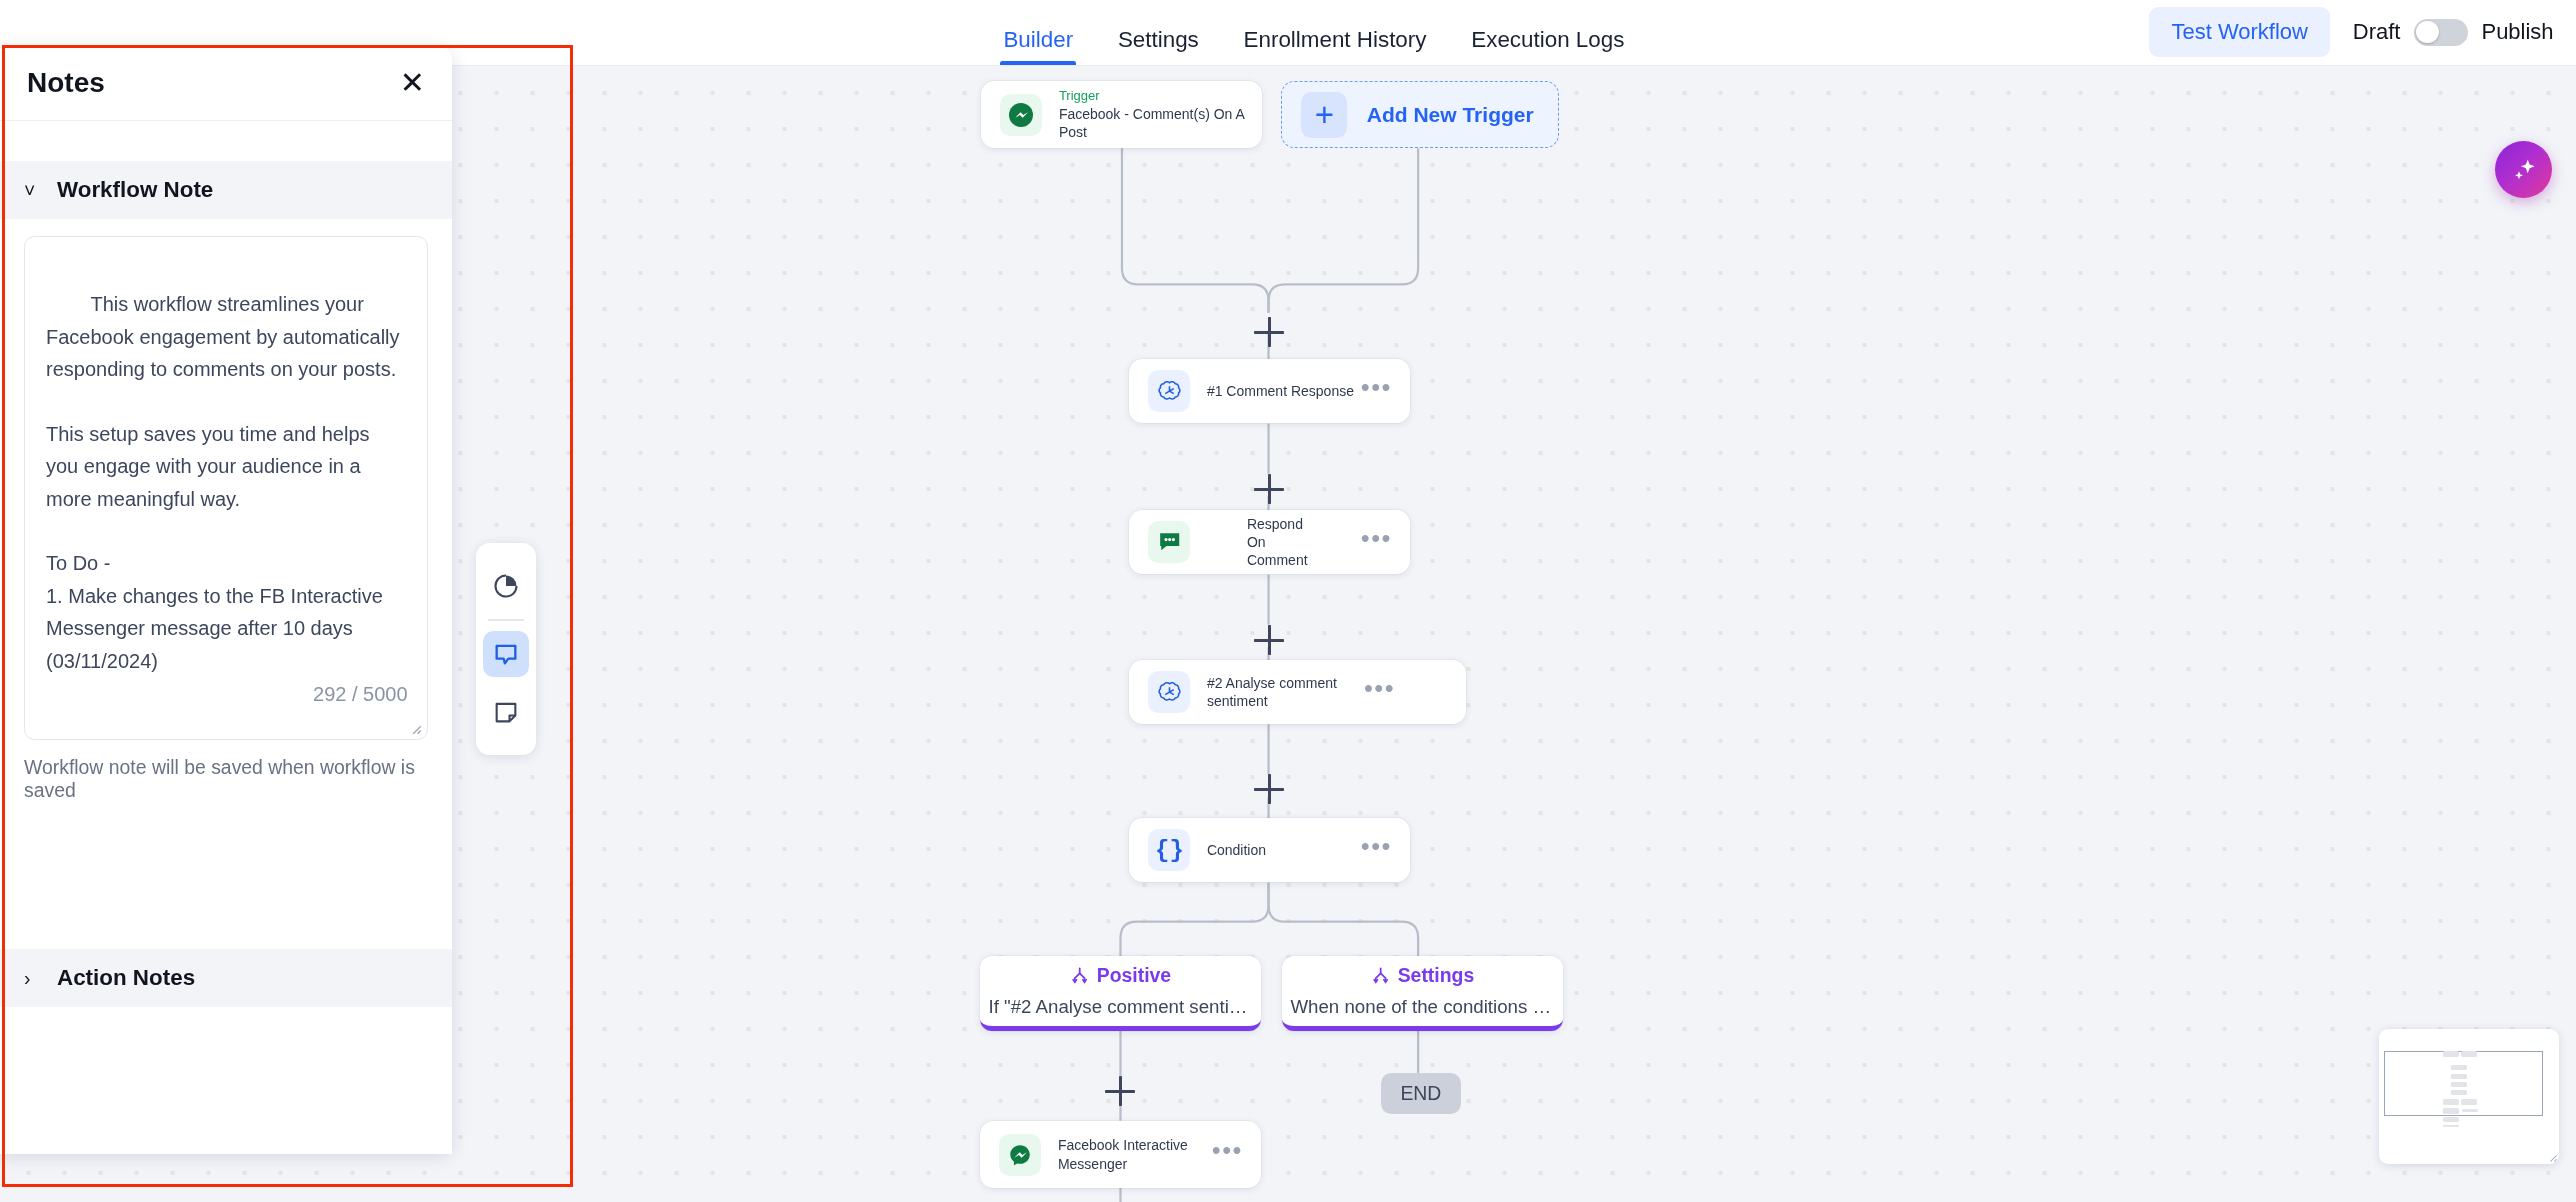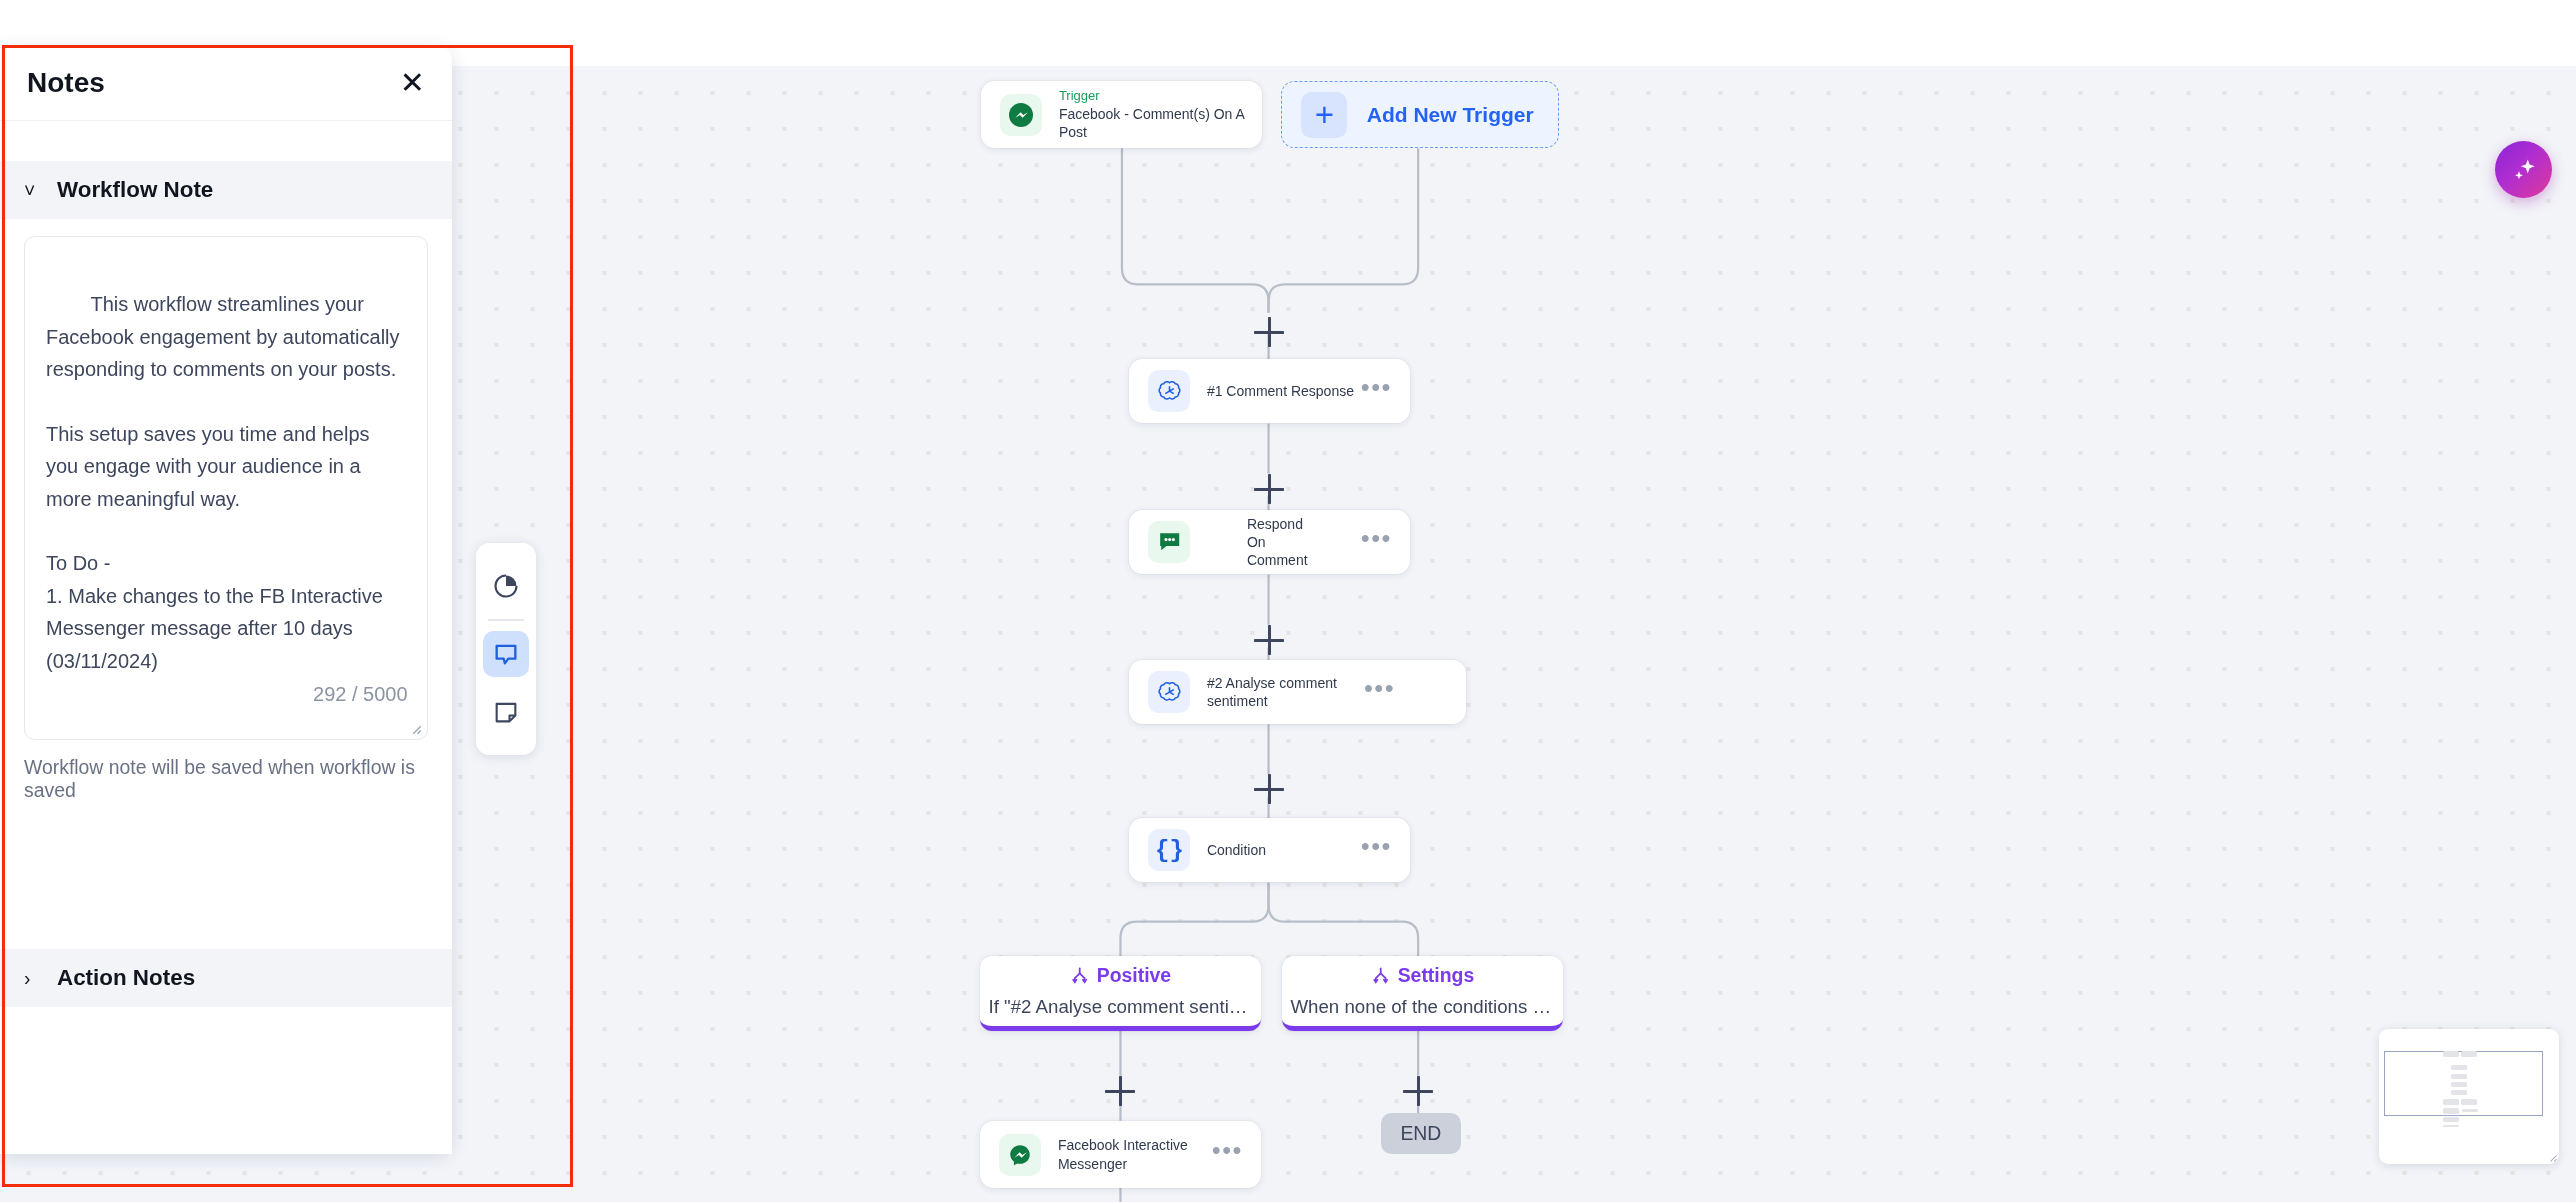--- a/index.html
+++ b/index.html
@@ -216,20 +216,38 @@
   .annot {
     position: absolute; left: 1.5px; top: 45px; width: 571px; height: 1142px;
     border: 3.7px solid #f52d06; pointer-events: none; z-index: 60;
   }
 </style>
 </head>
 <body>
 
 <div id="root">
 
+  <div class="topbar">
+    <div class="tabs">
+      <div class="tab active">Builder</div>
+      <div class="tab">Settings</div>
+      <div class="tab">Enrollment History</div>
+      <div class="tab">Execution Logs</div>
+    </div>
+    <div class="topright">
+      <button class="test-wf-btn">Test Workflow</button>
+      <div class="publish-group">
+        <span class="pg-label">Draft</span>
+        <div class="toggle">
+          <div class="knob"></div>
+        </div>
+        <span class="pg-label">Publish</span>
+      </div>
+    </div>
+  </div>
 
   <div class="canvas">
 
     <svg class="edges" viewBox="0 0 3444 1520" preserveAspectRatio="none">
       <g fill="none" stroke="#b8bec9" stroke-width="3">
 
         <path d="M1500,110 L1500,270 Q1500,292 1522,292 L1674,292 Q1696,292 1696,314 L1696,330"></path>
 
         <path d="M1896,110 L1896,270 Q1896,292 1874,292 L1718,292 Q1696,292 1696,314 L1696,330"></path>
 
@@ -365,21 +383,21 @@
           <path d="M20 7 C12.8 7 7 12.4 7 19.2 c0 3.9 1.9 7.3 4.9 9.6 l0 5 4.6-2.6 c1.1 .3 2.3 .5 3.5 .5 7.2 0 13-5.4 13-12.2 S27.2 7 20 7z" fill="#0f7a41"></path>
           <path d="M12.4 23.8 l7.1-7.5 3.6 3.7 6.1-3.7 -7 7.4 -3.7-3.6 z" fill="#ffffff"></path>
         </svg>
       </div>
       <div class="ntxt" style="max-width:157px;">
         <div class="ttl">Facebook Interactive Messenger</div>
       </div>
       <div class="dots3">•••</div>
     </div>
 
-    <div class="end-pill" style="left:1381px; top:1047px;">
+    <div class="end-pill" style="left:1381px; top:1007px;">
       <span>END</span>
     </div>
 
     <div class="rail" style="left:476px; top:477px;">
       <div class="rail-btn">
         <svg width="28" height="28" viewBox="0 0 24 24" fill="none" stroke="#3d465c" stroke-width="1.8">
           <path d="M21 12a9 9 0 1 1-9-9"></path>
           <path d="M12 3a9 9 0 0 1 9 9h-9z" fill="#3d465c" stroke="none"></path>
         </svg>
       </div>

